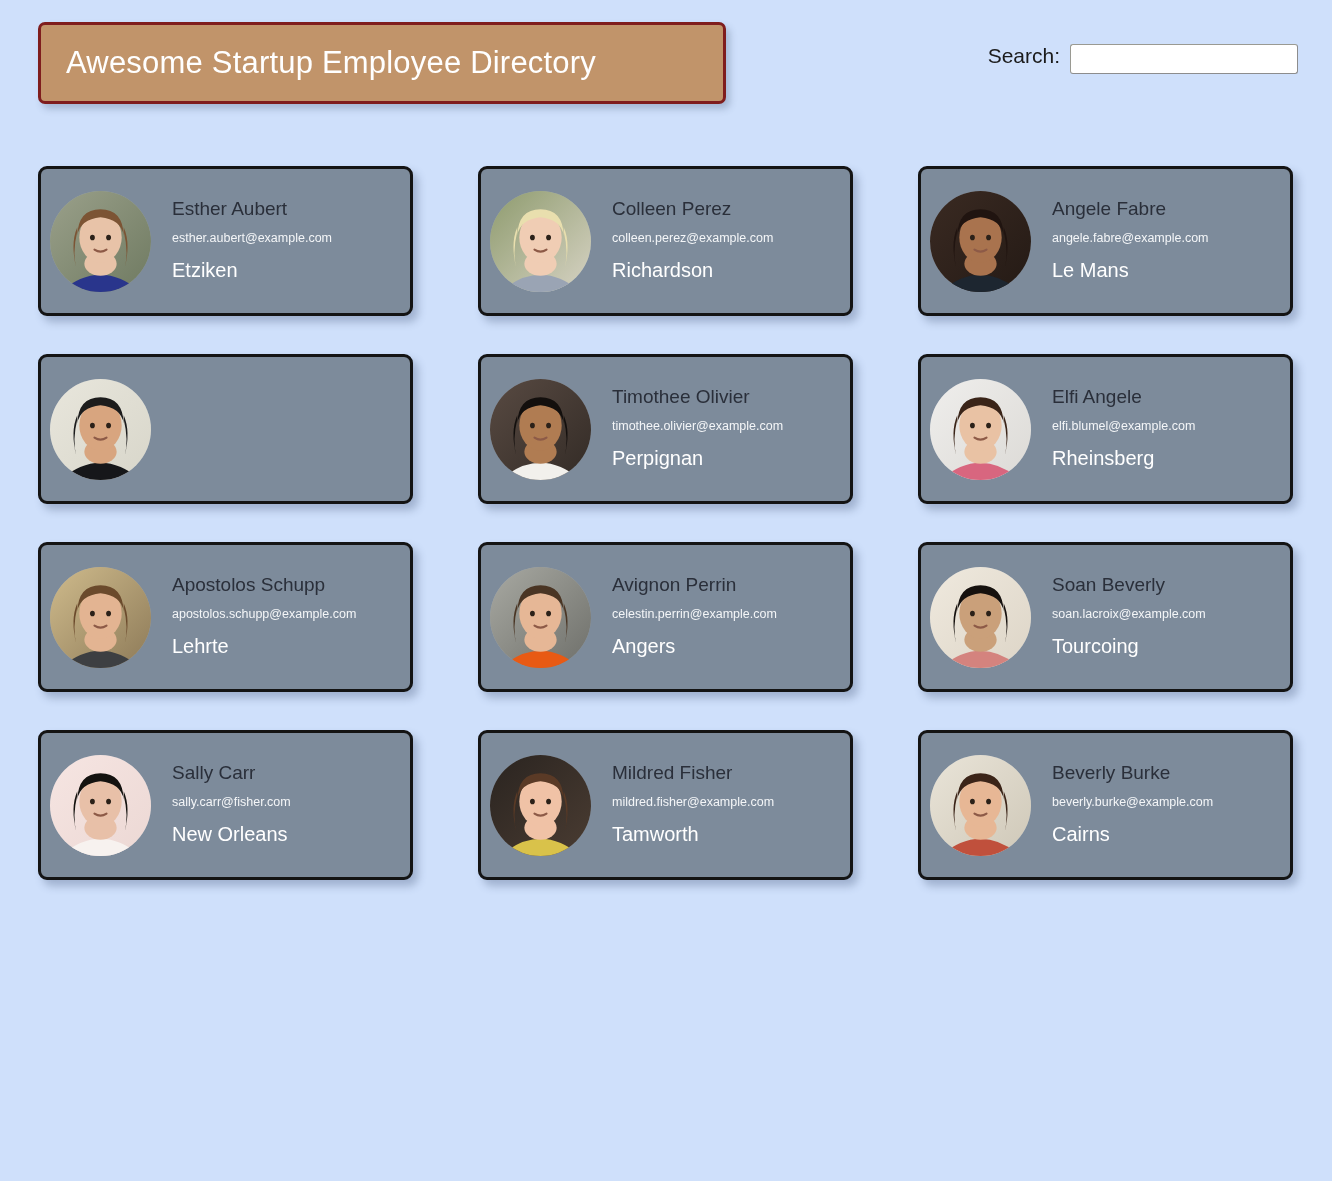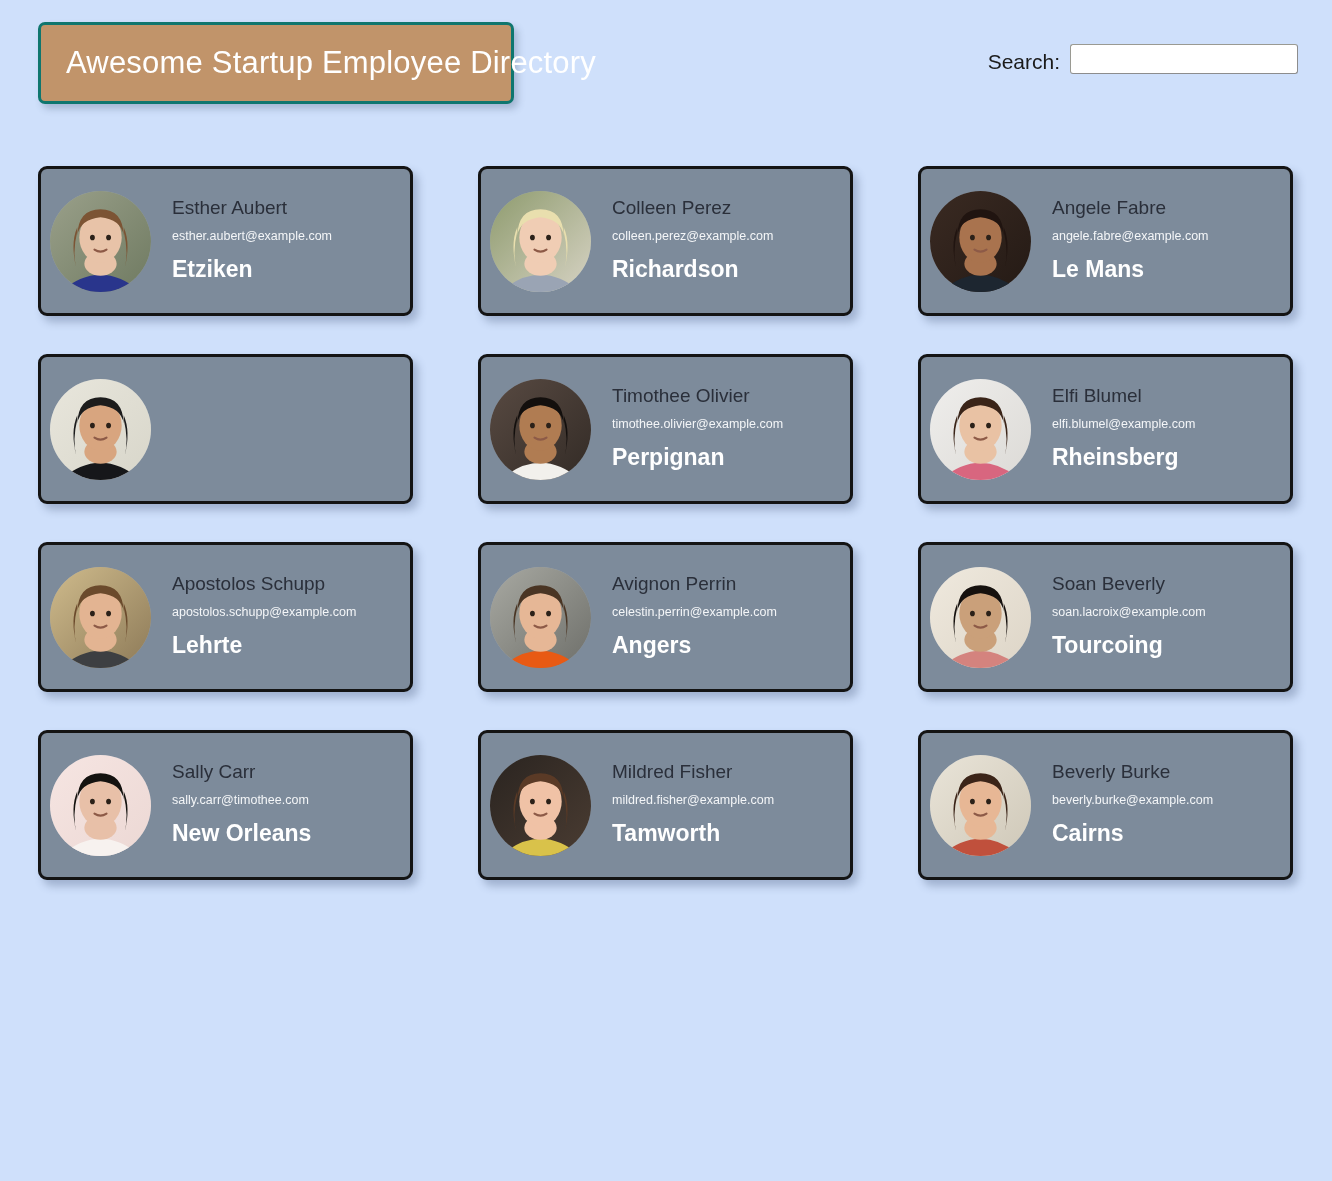--- a/index.html
+++ b/index.html
@@ -17,45 +17,45 @@
 
   
   .header {
     position: relative;
     height: 130px;
   }
   .title-banner {
     position: absolute;
     left: 38px;
     top: 22px;
-    width: 476px;
+    width: 688px;
     height: 82px;
     box-sizing: border-box;
     background: #c1946a;
-    border: 3px solid #0f766e;
+    border: 3px solid #7f1d1d;
     border-radius: 7px;
     display: flex;
     align-items: center;
     box-shadow: 4px 5px 7px rgba(70,90,120,0.30);
   }
   .title-text {
     color: #ffffff;
     font-size: 31px;
     font-weight: 400;
     letter-spacing: 0.2px;
     padding-left: 25px;
     white-space: nowrap;
   }
 
   .search-wrap {
     position: absolute;
     right: 34px;
     top: 44px;
     display: flex;
-    align-items: flex-end;
+    align-items: flex-start;
   }
   .search-label {
     font-size: 21px;
     color: #1b1b1b;
     margin-right: 10px;
   }
   .search-input {
     width: 228px;
     height: 30px;
     box-sizing: border-box;
@@ -124,25 +124,24 @@
     white-space: nowrap;
   }
   .emp-email {
     font-size: 12.5px;
     color: #f4f6f8;
     line-height: 1.1;
     margin-bottom: 13px;
     white-space: nowrap;
   }
   .emp-city {
-    font-size: 23px;
+    font-size: 20px;
     color: #ffffff;
     line-height: 1.1;
     white-space: nowrap;
-    font-weight: bold;
   }
 </style>
 </head>
 <body>
 
 <div class="header">
   <div class="title-banner">
     <span class="title-text">Awesome Startup Employee Directory</span>
   </div>
   <div class="search-wrap">
@@ -297,21 +296,21 @@
           <ellipse cx="50" cy="46" rx="21" ry="25" fill="#e9c2a4"></ellipse>
           <path d="M27 44 Q28 18 50 18 Q72 18 73 44 Q70 28 50 26 Q30 28 27 44 Z" fill="#3a2418"></path>
           <path d="M27 40 Q22 60 26 76 Q20 52 27 36 Z" fill="#3a2418"></path>
           <path d="M73 40 Q78 60 74 76 Q80 52 73 36 Z" fill="#3a2418"></path>
           <ellipse cx="42" cy="46" rx="2.4" ry="2.8" fill="#2b2119"></ellipse>
           <ellipse cx="58" cy="46" rx="2.4" ry="2.8" fill="#2b2119"></ellipse>
           <path d="M44 58 Q50 62 56 58" stroke="#8d5a47" stroke-width="2" fill="none" stroke-linecap="round"></path>
         </svg>
       </div>
       <div class="card-body">
-        <div class="emp-name">Elfi Blumel</div>
+        <div class="emp-name">Elfi Angele</div>
         <div class="emp-email">elfi.blumel@example.com</div>
         <div class="emp-city">Rheinsberg</div>
       </div>
     </div>
     <div class="card">
       <div class="avatar">
         <svg viewBox="0 0 100 100">
           <defs>
             <linearGradient id="bg6" x1="0" y1="0" x2="1" y2="1">
               <stop offset="0%" stop-color="#cfbb8c"></stop>
@@ -406,21 +405,21 @@
           <path d="M27 44 Q28 18 50 18 Q72 18 73 44 Q70 28 50 26 Q30 28 27 44 Z" fill="#14120f"></path>
           <path d="M27 40 Q22 60 26 76 Q20 52 27 36 Z" fill="#14120f"></path>
           <path d="M73 40 Q78 60 74 76 Q80 52 73 36 Z" fill="#14120f"></path>
           <ellipse cx="42" cy="46" rx="2.4" ry="2.8" fill="#2b2119"></ellipse>
           <ellipse cx="58" cy="46" rx="2.4" ry="2.8" fill="#2b2119"></ellipse>
           <path d="M44 58 Q50 62 56 58" stroke="#8d5a47" stroke-width="2" fill="none" stroke-linecap="round"></path>
         </svg>
       </div>
       <div class="card-body">
         <div class="emp-name">Sally Carr</div>
-        <div class="emp-email">sally.carr@timothee.com</div>
+        <div class="emp-email">sally.carr@fisher.com</div>
         <div class="emp-city">New Orleans</div>
       </div>
     </div>
     <div class="card">
       <div class="avatar">
         <svg viewBox="0 0 100 100">
           <defs>
             <linearGradient id="bg10" x1="0" y1="0" x2="1" y2="1">
               <stop offset="0%" stop-color="#2a2420"></stop>
               <stop offset="100%" stop-color="#4a3c32"></stop>

